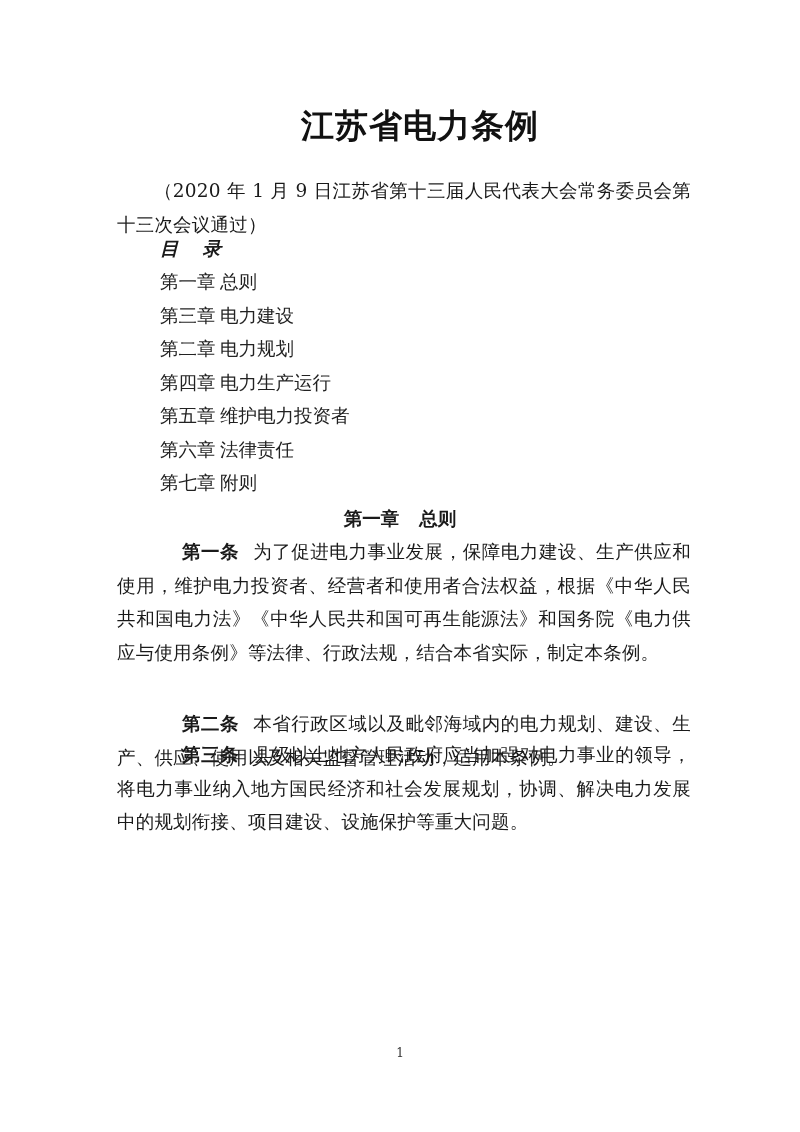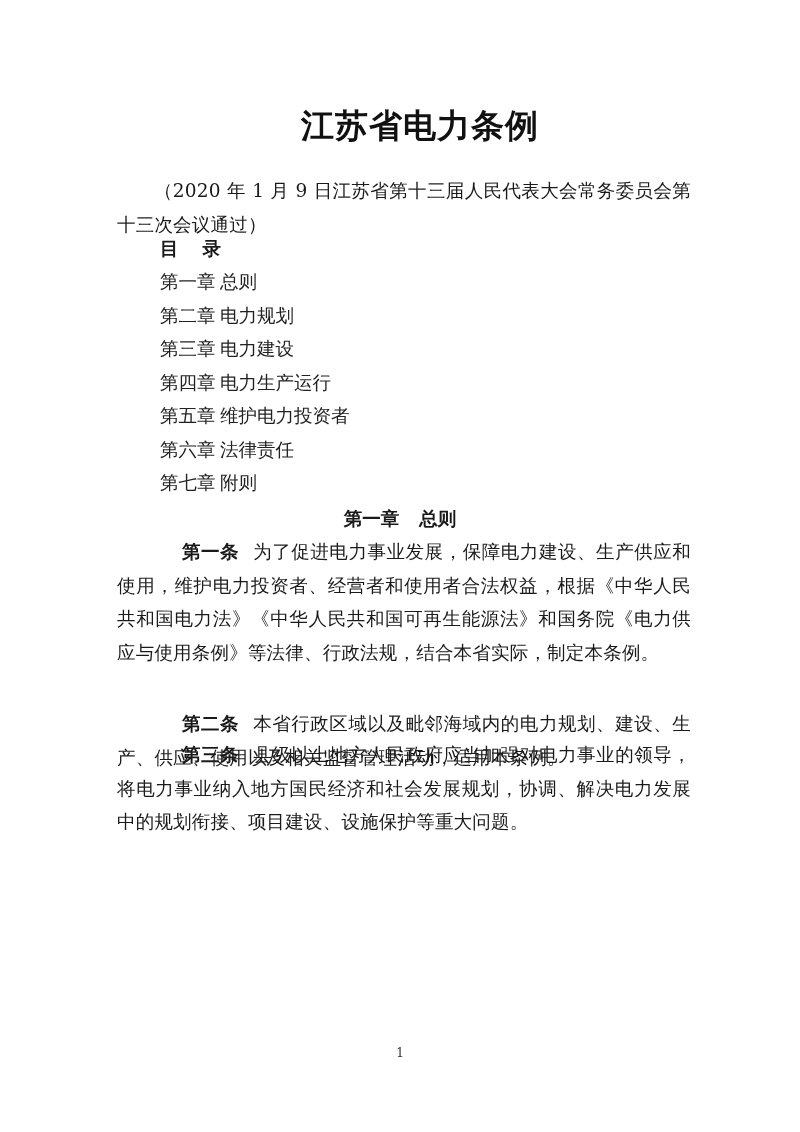--- a/index.html
+++ b/index.html
@@ -44,20 +44,21 @@
     }
     .note { top: 166px; margin-top: 8px; }
     .toc-heading {
       position: absolute;
       left: 160px;
       top: 232px;
       font-size: 18.5px;
       line-height: 33.5px;
       font-weight: bold;
       font-family: "DejaVu Sans", "Liberation Sans", sans-serif;
+      font-style: italic;
     }
     .toc-heading .gap { display: inline-block; width: 24px; }
     .toc {
       position: absolute;
       left: 160px;
       top: 265px;
       margin: 0; padding: 0;
       list-style: none;
     }
     .toc li {
@@ -105,22 +106,22 @@
   <div class="title">江苏省电力条例</div>
 
   <div class="para note">（2020 年 1 月 9 日江苏省第十三届人民代表大会常务委员会第十三次会议通过）</div>
 
   <div class="toc-heading">
     <span>目</span><span class="gap"></span><span>录</span>
   </div>
 
   <ul class="toc">
     <li><span class="num">第一章</span><span>总则</span></li>
+    <li><span class="num">第三章</span><span>电力建设</span></li>
     <li><span class="num">第二章</span><span>电力规划</span></li>
-    <li><span class="num">第三章</span><span>电力建设</span></li>
     <li><span class="num">第四章</span><span>电力生产运行</span></li>
     <li><span class="num">第五章</span><span>维护电力投资者</span></li>
     <li><span class="num">第六章</span><span>法律责任</span></li>
     <li><span class="num">第七章</span><span>附则</span></li>
   </ul>
 
   <div class="chapter-title">
     <span>第一章</span><span class="gap"></span><span>总则</span>
   </div>
 

